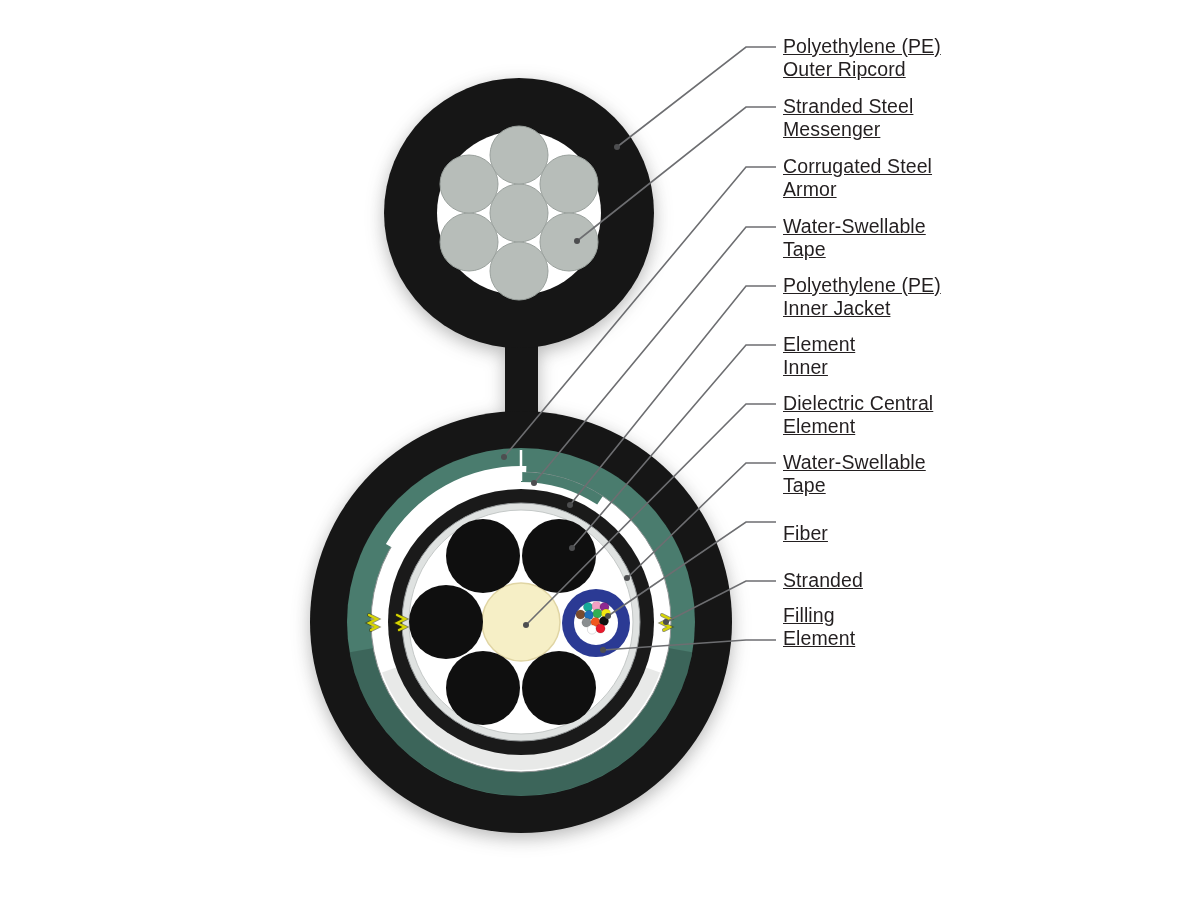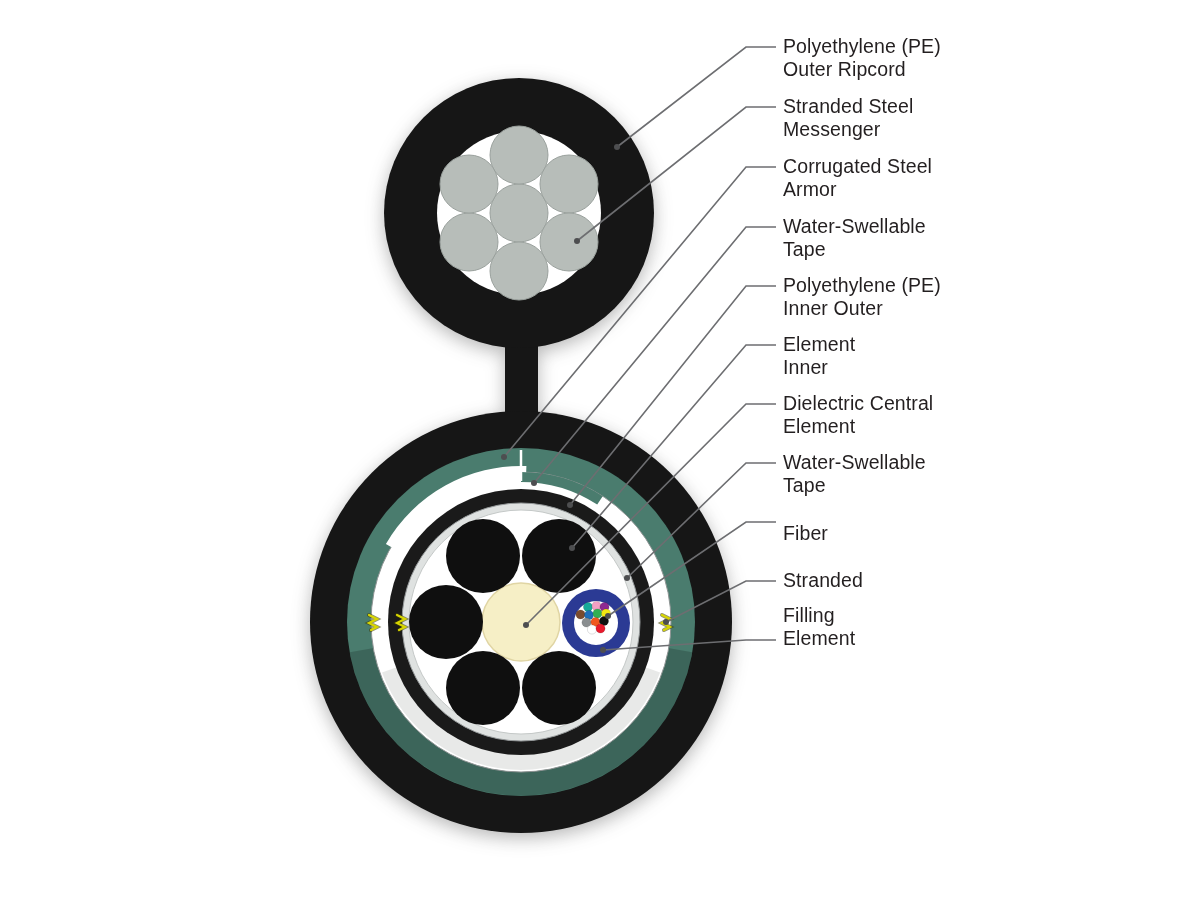--- a/index.html
+++ b/index.html
@@ -1,20 +1,20 @@
 <!DOCTYPE html>
 <html><head>
 <meta charset="utf-8">
 <style>
   html,body{margin:0;padding:0;background:#ffffff;}
   .stage{position:relative;width:1200px;height:900px;background:#ffffff;overflow:hidden;
          font-family:"Liberation Sans", sans-serif;}
   .stage svg{position:absolute;left:0;top:0;}
   .label{position:absolute;left:783px;font-size:19.5px;line-height:23px;color:#231f20;
-         letter-spacing:0.1px;white-space:nowrap;}
+         letter-spacing:0.1px;white-space:nowrap;text-decoration:underline;}
   .label span{display:block;}
   .label span:empty{display:none;}
 </style>
 </head>
 <body>
 
 <div class="stage">
 
 <svg width="1200" height="900" viewBox="0 0 1200 900">
 
@@ -129,21 +129,21 @@
 <div class="label" style="top:155px">
       <span>Corrugated Steel</span>
       <span>Armor</span>
     </div>
 <div class="label" style="top:215px">
       <span>Water-Swellable</span>
       <span>Tape</span>
     </div>
 <div class="label" style="top:274px">
       <span>Polyethylene (PE)</span>
-      <span>Inner Outer</span>
+      <span>Inner Jacket</span>
     </div>
 <div class="label" style="top:333px">
       <span>Element</span>
       <span>Inner</span>
     </div>
 <div class="label" style="top:392px">
       <span>Dielectric Central</span>
       <span>Element</span>
     </div>
 <div class="label" style="top:451px">

